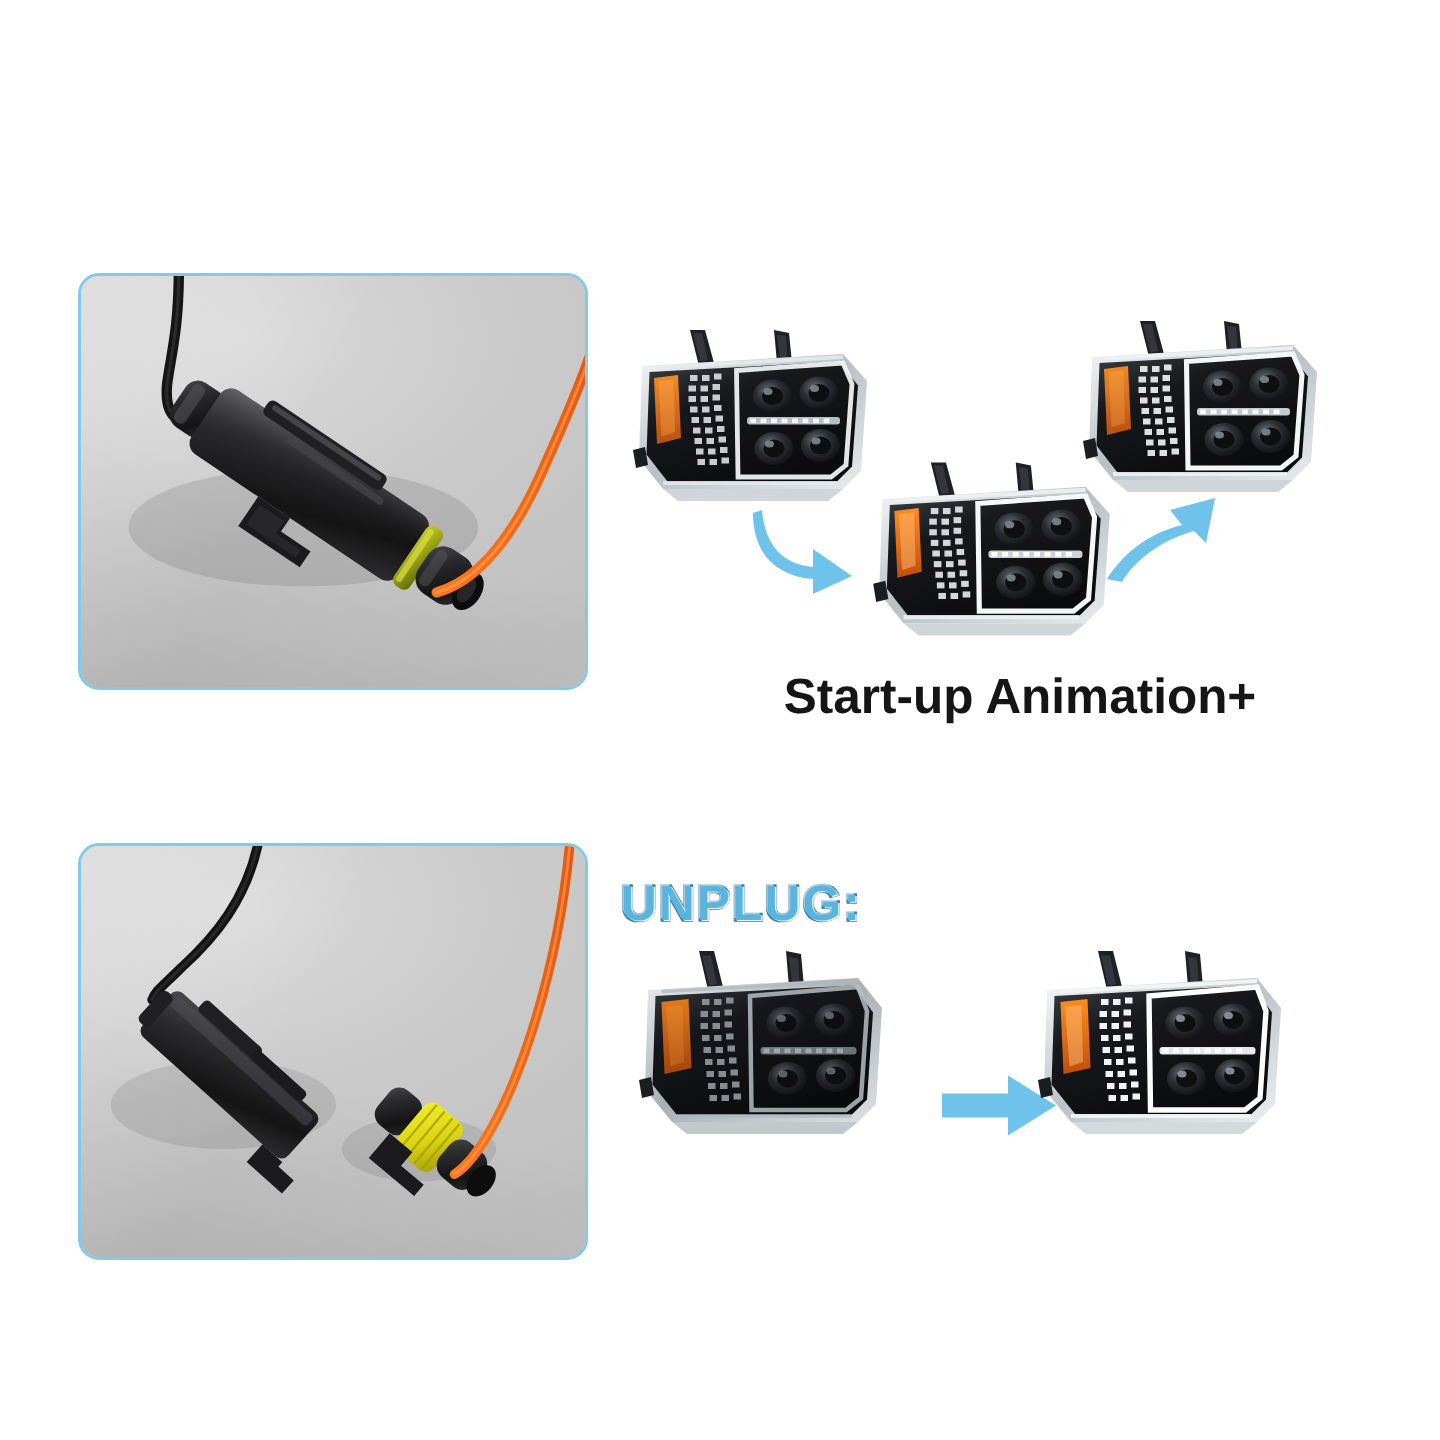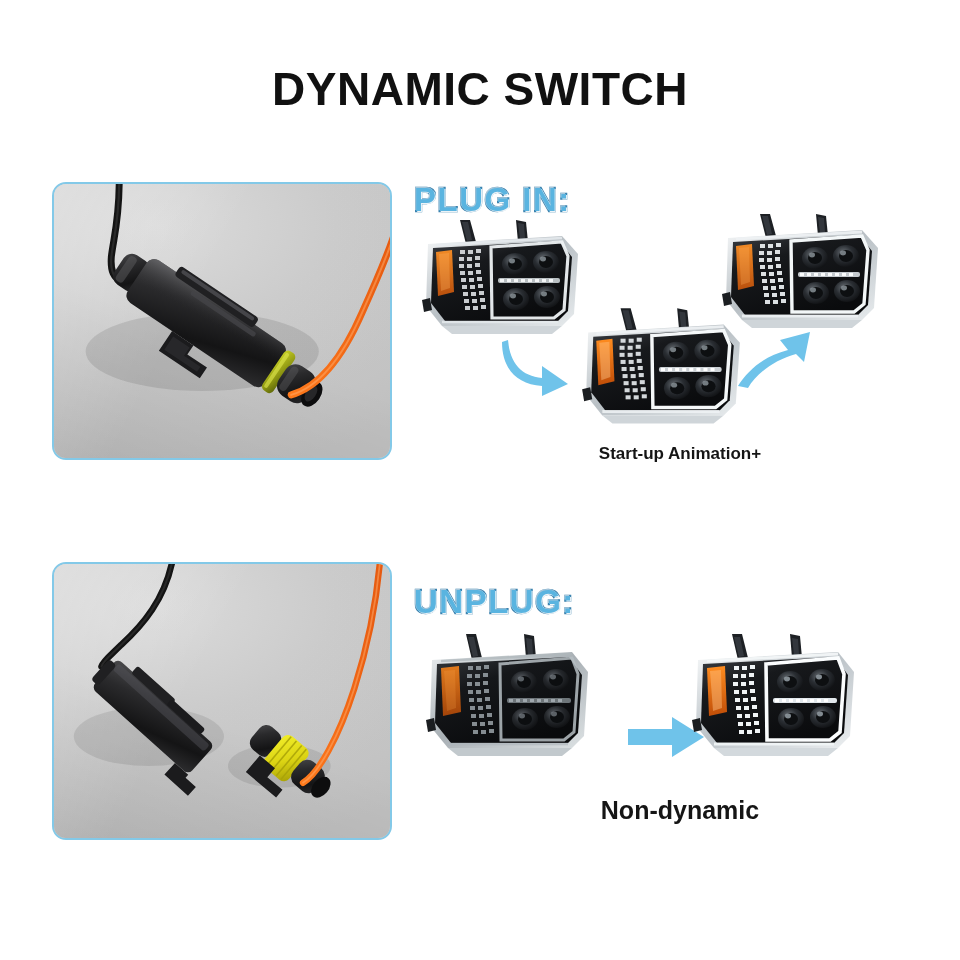--- a/index.html
+++ b/index.html
@@ -81,21 +81,21 @@
   .caption {
     position: absolute;
     text-align: center;
     font-weight: 700;
     color: #151515;
     font-family: "Liberation Sans", sans-serif;
     line-height: 1.22;
   }
   #caption-dynamic {
     left: 450px; top: 444px; width: 460px;
-    font-size: 17px;
+    font-size: 33px;
   }
   #caption-nondynamic {
     left: 520px; top: 795px; width: 320px;
     font-size: 25px;
   }
 
   
   .hl { position: absolute; }
   #hl-a { left: 412px; top: 214px;  width: 180px; height: 130px; }
   #hl-b { left: 712px; top: 208px;  width: 180px; height: 130px; }
@@ -110,21 +110,20 @@
   #arrow-curve-left  { left: 500px; top: 334px; width: 72px; height: 62px; }
   #arrow-curve-right { left: 734px; top: 328px; width: 80px; height: 62px; }
   #arrow-straight    { left: 626px; top: 714px; width: 80px; height: 46px; }
   .arrow svg { width: 100%; height: 100%; display: block; }
 </style>
 </head>
 <body>
 
 <div class="page">
 
-  <div class="title">DYNAMIC SWITCH</div>
 
   <div class="photo-frame" id="photo-plugged">
     <div class="photo-inner"></div>
     <svg class="photo-svg" viewBox="0 0 340 278" preserveAspectRatio="none">
       <defs>
         <linearGradient id="bodyG" x1="0" y1="0" x2="1" y2="1">
           <stop offset="0%" stop-color="#4a4a4c"></stop>
           <stop offset="32%" stop-color="#2a2a2c"></stop>
           <stop offset="70%" stop-color="#141415"></stop>
           <stop offset="100%" stop-color="#2e2e30"></stop>
@@ -171,21 +170,20 @@
         <rect x="247" y="132" width="8" height="28" rx="4" fill="#5b5b5e" opacity=".45"></rect>
         <ellipse cx="279" cy="146" rx="9" ry="14" fill="#0d0d0e"></ellipse>
         <ellipse cx="278" cy="146" rx="5" ry="9" fill="#272729"></ellipse>
       </g>
 
       <path d="M 240 214 C 268 206, 292 176, 312 130 C 330 90, 338 70, 344 52" fill="none" stroke="url(#orangeG)" stroke-width="7" stroke-linecap="round"></path>
       <path d="M 240 214 C 268 206, 292 176, 312 130 C 330 90, 338 70, 344 52" fill="none" stroke="#ffb070" stroke-width="2" stroke-linecap="round" opacity=".5"></path>
     </svg>
   </div>
 
-  <div class="step-label" id="label-plug-in">PLUG IN:</div>
 
   <div class="hl" id="hl-a">
     <svg viewBox="0 0 180 130">
       <defs>
         <linearGradient id="lensA" x1="0" y1="0" x2="0.6" y2="1">
           <stop offset="0%" stop-color="#3a3d42"></stop>
           <stop offset="35%" stop-color="#17191c"></stop>
           <stop offset="100%" stop-color="#0a0b0d"></stop>
         </linearGradient>
         <linearGradient id="chromeA" x1="0" y1="0" x2="1" y2="1">
@@ -754,15 +752,14 @@
           <ellipse cx="141" cy="89" rx="13" ry="11" fill="url(#projE)"></ellipse>
           <ellipse cx="141" cy="89" rx="7" ry="6" fill="#0d0f11"></ellipse>
           <ellipse cx="138" cy="86" rx="3" ry="2.4" fill="#98a1a8" opacity=".85"></ellipse>
         </g>
       </g>
       <path d="M 32 120 L 42 128 L 146 128 L 156 120 Z" fill="#d3d9dd"></path>
       <path d="M 10 92 L 18 90 L 20 102 L 12 104 Z" fill="#1b1e21"></path>
     </svg>
   </div>
 
-  <div class="caption" id="caption-nondynamic">Non-dynamic</div>
 
 </div>
 
 </body></html>

